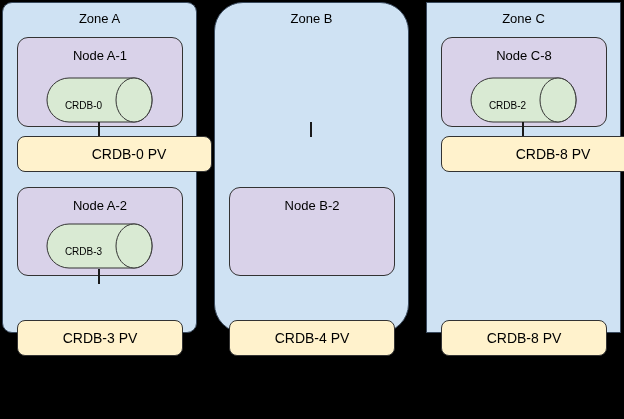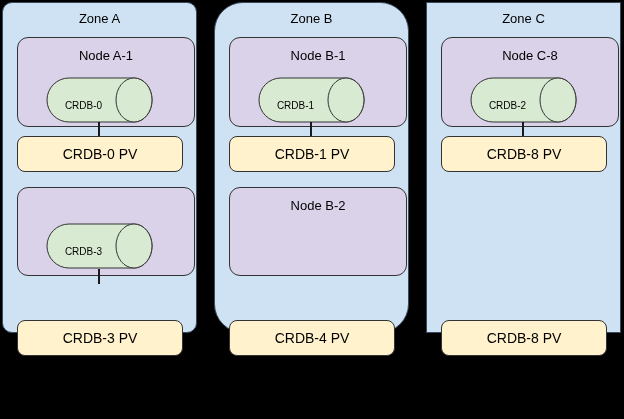--- a/index.html
+++ b/index.html
@@ -29,21 +29,20 @@
     text-align: center;
     font-size: 13px;
   }
   .node {
     position: absolute;
     left: 14px;
     width: 164px;
     background: var(--node-fill, #d9d2e9);
     border: 1px solid var(--shape-border, #333333);
     border-radius: 11px;
-    padding-left: 12px;
   }
   .node-1 { top: 34px; height: 88px; }
   .node-2 { top: 184px; height: 87px; }
   .node-label {
     position: absolute;
     top: 10px; left: 0; right: 0;
     text-align: center;
     font-size: 13px;
   }
   .pv {
@@ -52,21 +51,21 @@
     width: 164px;
     height: 34px;
     background: var(--pv-fill, #fff2cc);
     border: 1px solid var(--shape-border, #333333);
     border-radius: 8px;
     display: flex;
     align-items: center;
     justify-content: center;
     font-size: 14px;
   }
-  .pv-1 { top: 133px; }
+  .pv-1 { top: 133px; padding-left: 29px; }
   .pv-2 { top: 280px; margin-top: 37px; }
   .cylinder {
     position: absolute;
     left: 28px;
     top: 39px;
     width: 107px;
     height: 46px;
   }
   .node-2 .cylinder { top: 35px; }
   .cyl-svg { display: block; }
@@ -110,51 +109,39 @@
         </svg>
         <div class="cyl-label">CRDB-0</div>
       </div>
     </div>
     <div class="connector conn-1"></div>
     <div class="pv pv-1">
       <span>CRDB-0 PV</span>
     </div>
 
     <div class="node node-2">
+      <div class="node-label">Node A-2</div>
       <div class="cylinder">
         <svg class="cyl-svg" viewBox="0 0 107 46" width="107" height="46">
           <path class="cyl-shape" d="M 23,1 L 88,1 A 18,22 0 0 1 88,45 L 23,45 A 22,22 0 0 1 23,1 Z"></path>
           <ellipse class="cyl-shape" cx="88" cy="23" rx="18" ry="22"></ellipse>
         </svg>
         <div class="cyl-label">CRDB-3</div>
       </div>
     </div>
     <div class="connector conn-2"></div>
     <div class="pv pv-2">
       <span>CRDB-3 PV</span>
     </div>
   </div>
 
   <div class="zone zone-b">
     <div class="zone-label">Zone B</div>
 
-    <div class="node node-1">
-      <div class="node-label">Node B-1</div>
-      <div class="cylinder">
-        <svg class="cyl-svg" viewBox="0 0 107 46" width="107" height="46">
-          <path class="cyl-shape" d="M 23,1 L 88,1 A 18,22 0 0 1 88,45 L 23,45 A 22,22 0 0 1 23,1 Z"></path>
-          <ellipse class="cyl-shape" cx="88" cy="23" rx="18" ry="22"></ellipse>
-        </svg>
-        <div class="cyl-label">CRDB-1</div>
-      </div>
-    </div>
     <div class="connector conn-1"></div>
-    <div class="pv pv-1">
-      <span>CRDB-1 PV</span>
-    </div>
 
     <div class="node node-2">
       <div class="node-label">Node B-2</div>
     </div>
     <div class="pv pv-2">
       <span>CRDB-4 PV</span>
     </div>
   </div>
 
   <div class="zone zone-c">

